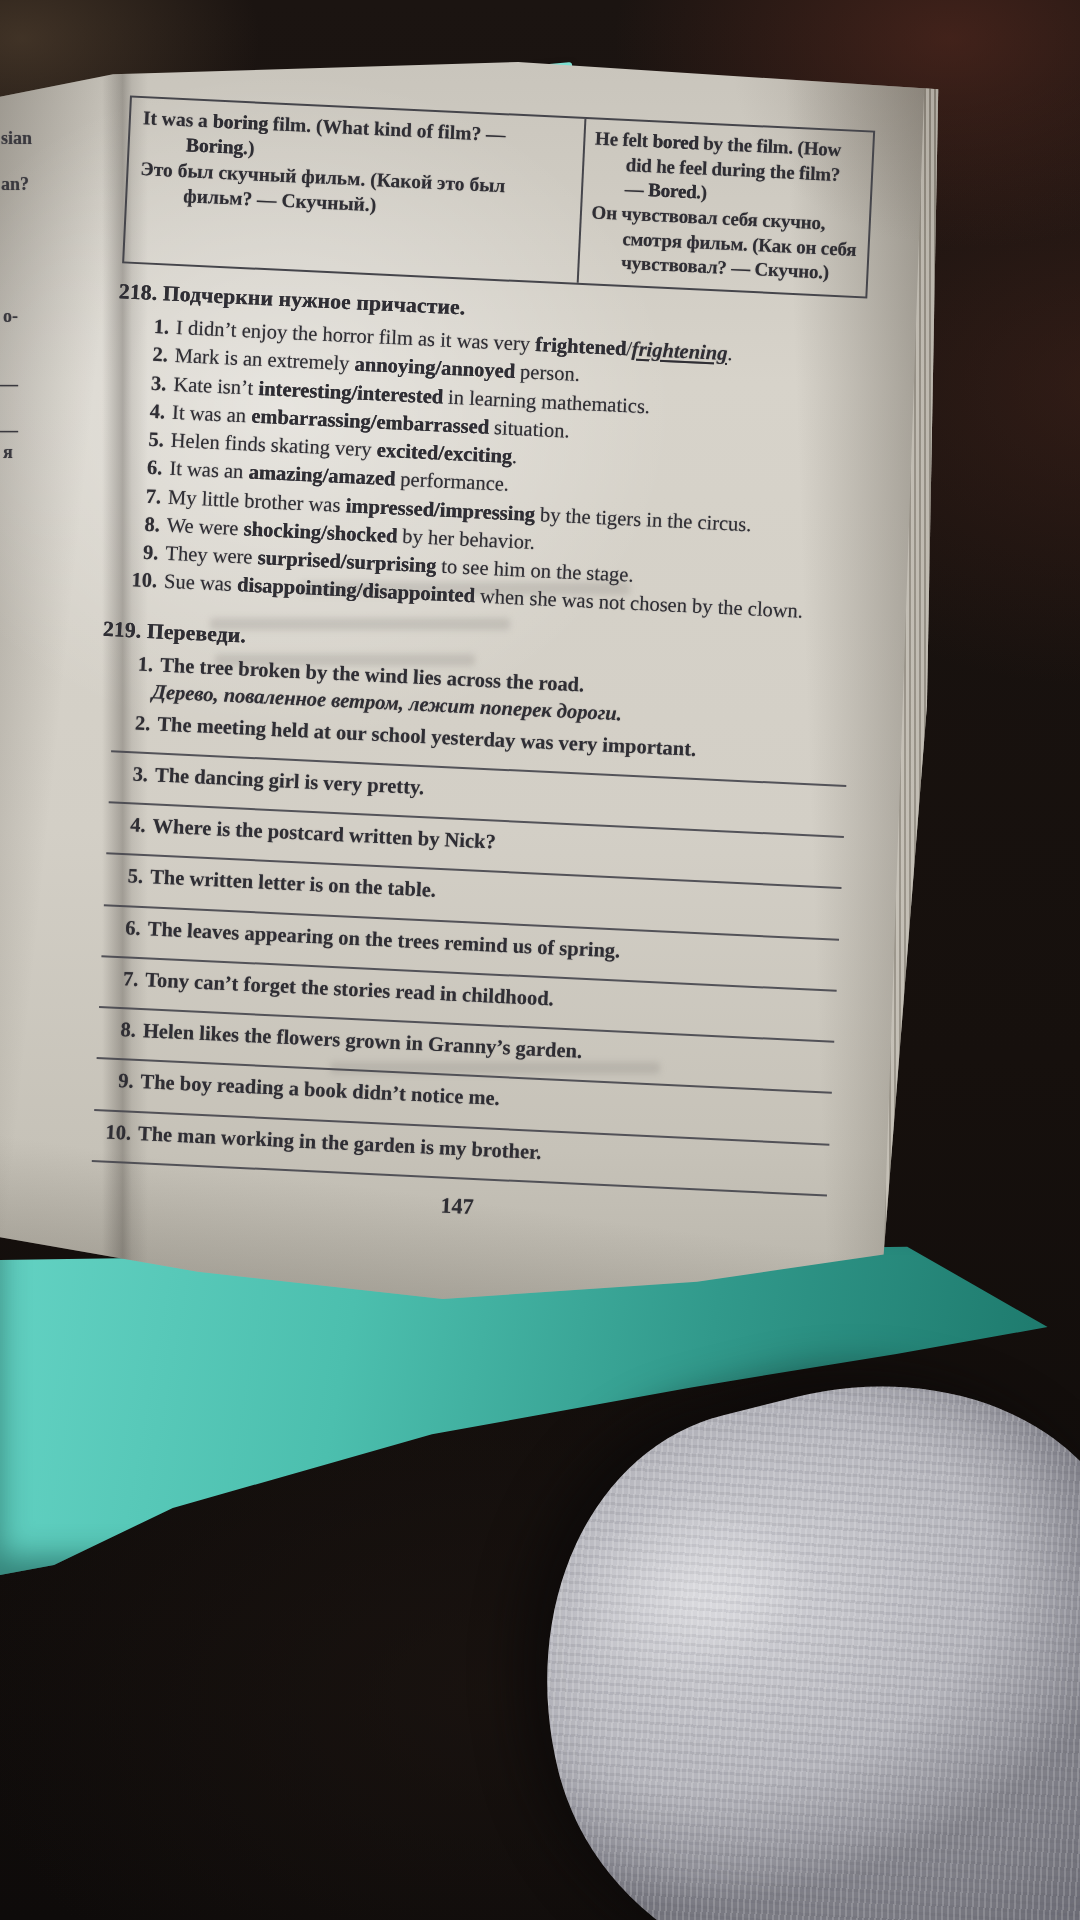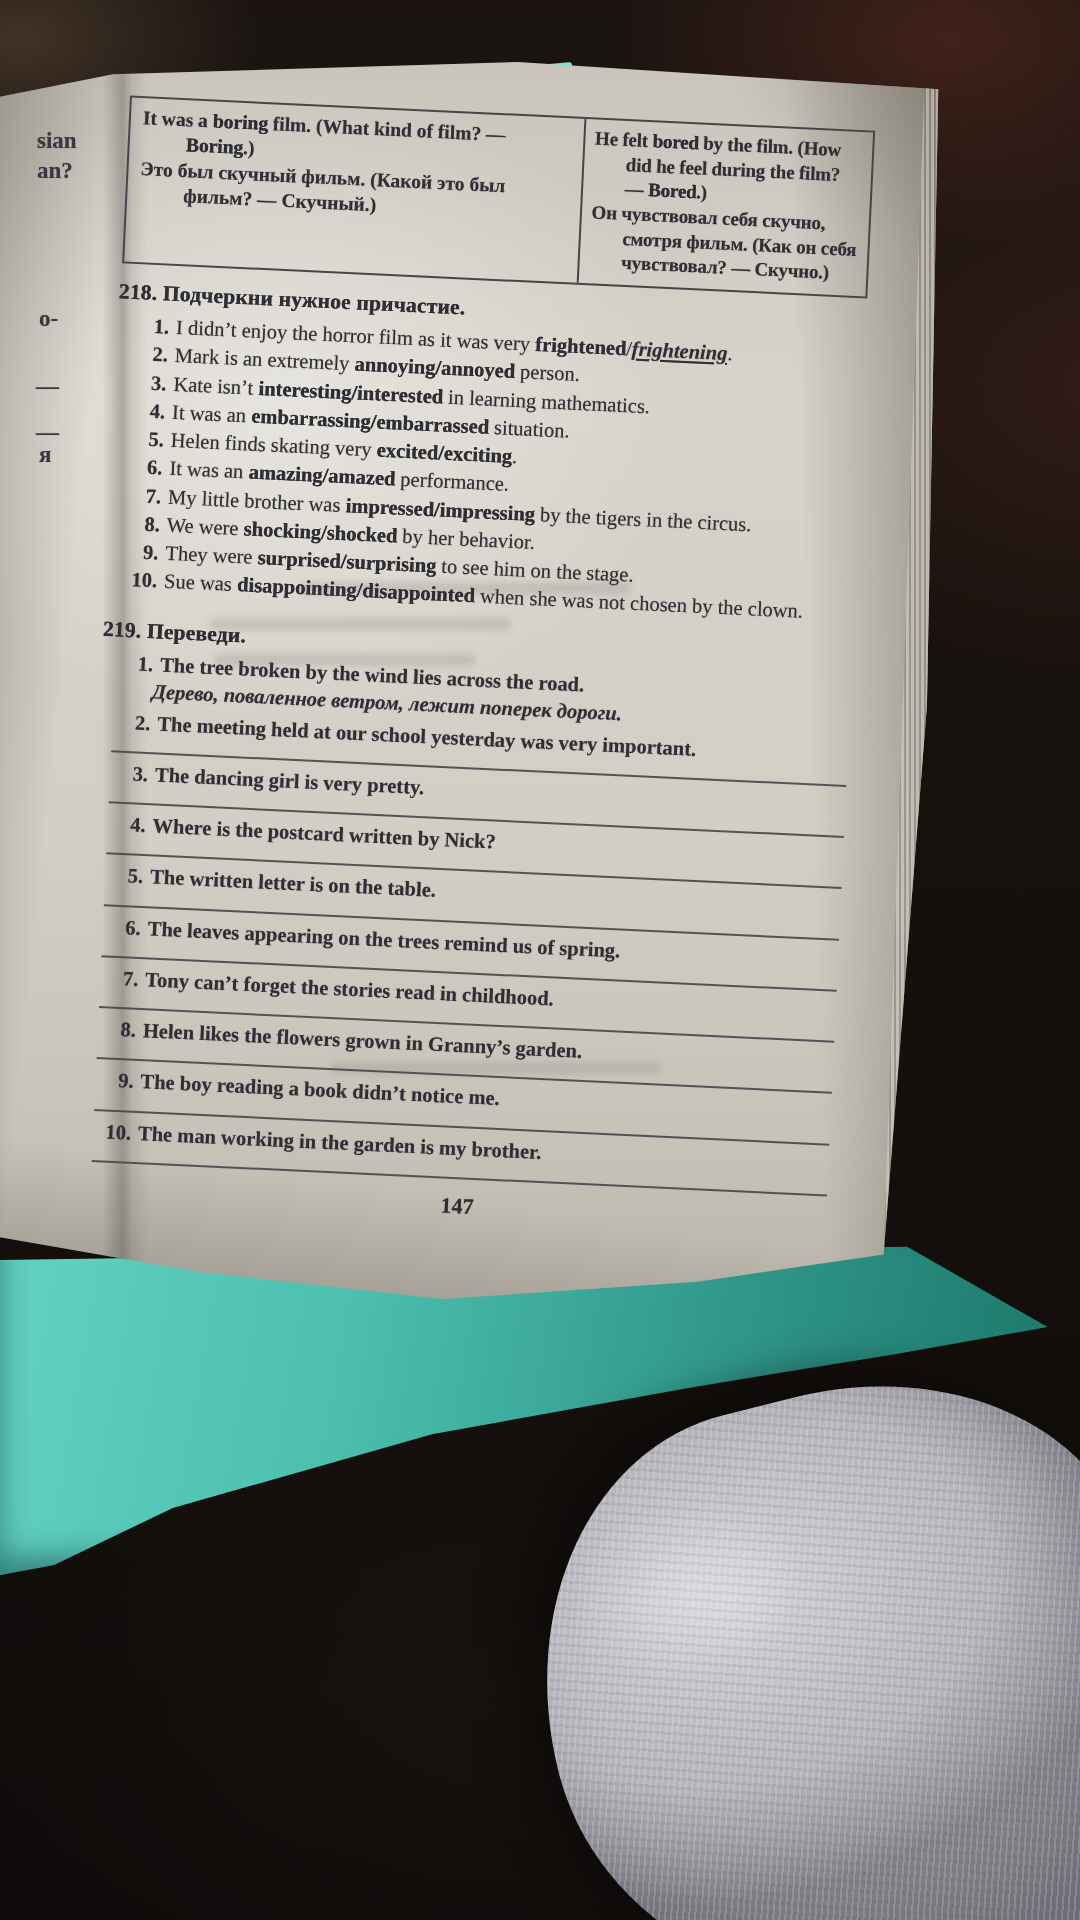--- a/index.html
+++ b/index.html
@@ -27,21 +27,21 @@
       radial-gradient(560px 480px at 30% 28%, rgba(255,255,255,.4), transparent 70%),
       radial-gradient(300px 260px at 100% 0%, rgba(110,100,90,.35), transparent 70%),
       linear-gradient(96deg, rgba(70,64,56,.34) 0%, transparent 12%),
       linear-gradient(268deg, rgba(88,82,72,.5) 0%, transparent 16%),
       linear-gradient(8deg, rgba(95,90,80,.35) 0%, transparent 12%),
       linear-gradient(180deg,#c9c5bc 0%,#d7d3ca 26%,#d3cfc6 62%,#c6c2b8 88%,#bab6ac 100%);}
   .gutter{position:absolute;left:102px;top:0;width:46px;height:100%;
     background:linear-gradient(90deg,transparent,rgba(60,55,50,.32) 45%,rgba(60,55,50,.12) 65%,transparent);}
   .edges{position:absolute;right:4px;top:26px;width:34px;height:1160px;transform:rotate(2deg);opacity:.75;
     background:repeating-linear-gradient(88deg, rgba(125,118,106,.5) 0 2px, rgba(216,211,201,.7) 2px 5px);}
-  .frag{position:absolute;color:#3a393f;font-size:23px;font-weight:700;text-shadow:0 0 1px rgba(50,50,55,.5);padding-left:36px;}
+  .frag{position:absolute;color:#3a393f;font-size:18px;font-weight:700;text-shadow:0 0 1px rgba(50,50,55,.5);}
   .bleed{position:absolute;background:rgba(125,120,112,.22);filter:blur(3px);border-radius:4px;}
   
   .content{position:absolute;left:140px;top:34px;width:738px;transform:rotate(2.7deg);
     transform-origin:0 0;color:#2f2e34;text-shadow:0 0 1.1px rgba(47,46,52,.5);}
   .extable{margin-left:-10px;width:742px;border:2px solid #45454b;display:grid;grid-template-columns:61% 39%;
     font-size:19.5px;line-height:1.3;font-weight:700;}
   .cellL{padding:7px 8px 9px 12px;}
   .cellR{padding:7px 8px 9px 10px;border-left:2px solid #45454b;font-size:19px;letter-spacing:-.2px;}
   .extable p{margin:0;}
   .hang44{padding-left:44px;text-indent:-44px;}
@@ -77,21 +77,21 @@
 <div class="photo">
 
   <div class="tab"></div>
   <div class="cover"></div>
 
   <div class="paper">
     <div class="gutter"></div>
     <div class="edges"></div>
 
     <span class="frag" style="left:1px;top:66px">sian</span>
-    <span class="frag" style="left:1px;top:96px">an?</span>
+    <span class="frag" style="left:1px;top:112px">an?</span>
     <span class="frag" style="left:3px;top:244px">о-</span>
     <span class="frag" style="left:0px;top:312px">—</span>
     <span class="frag" style="left:0px;top:358px">—</span>
     <span class="frag" style="left:3px;top:380px">я</span>
 
     <div class="bleed" style="left:300px;top:520px;width:330px;height:13px"></div>
     <div class="bleed" style="left:210px;top:556px;width:300px;height:12px"></div>
     <div class="bleed" style="left:215px;top:592px;width:260px;height:12px"></div>
     <div class="bleed" style="left:330px;top:1000px;width:330px;height:12px"></div>
 

